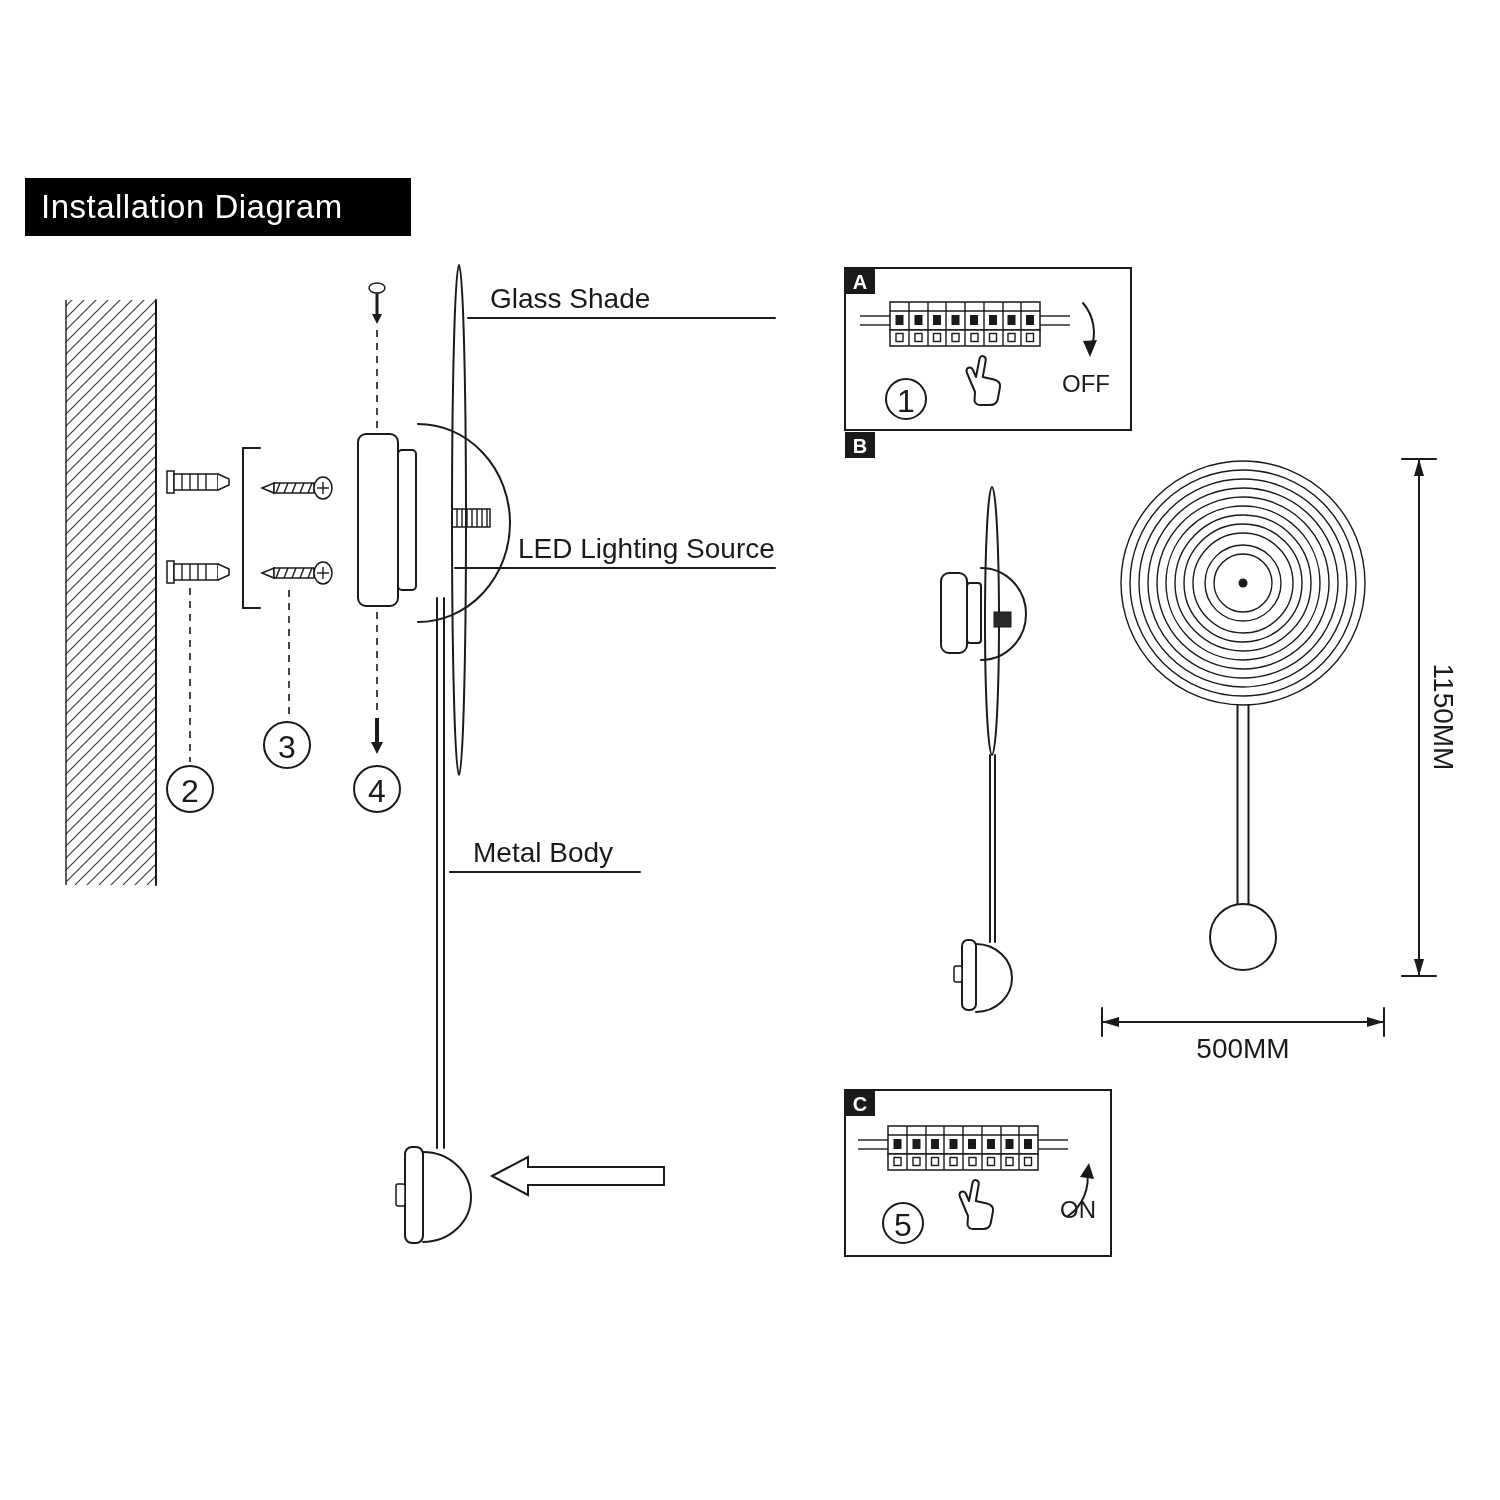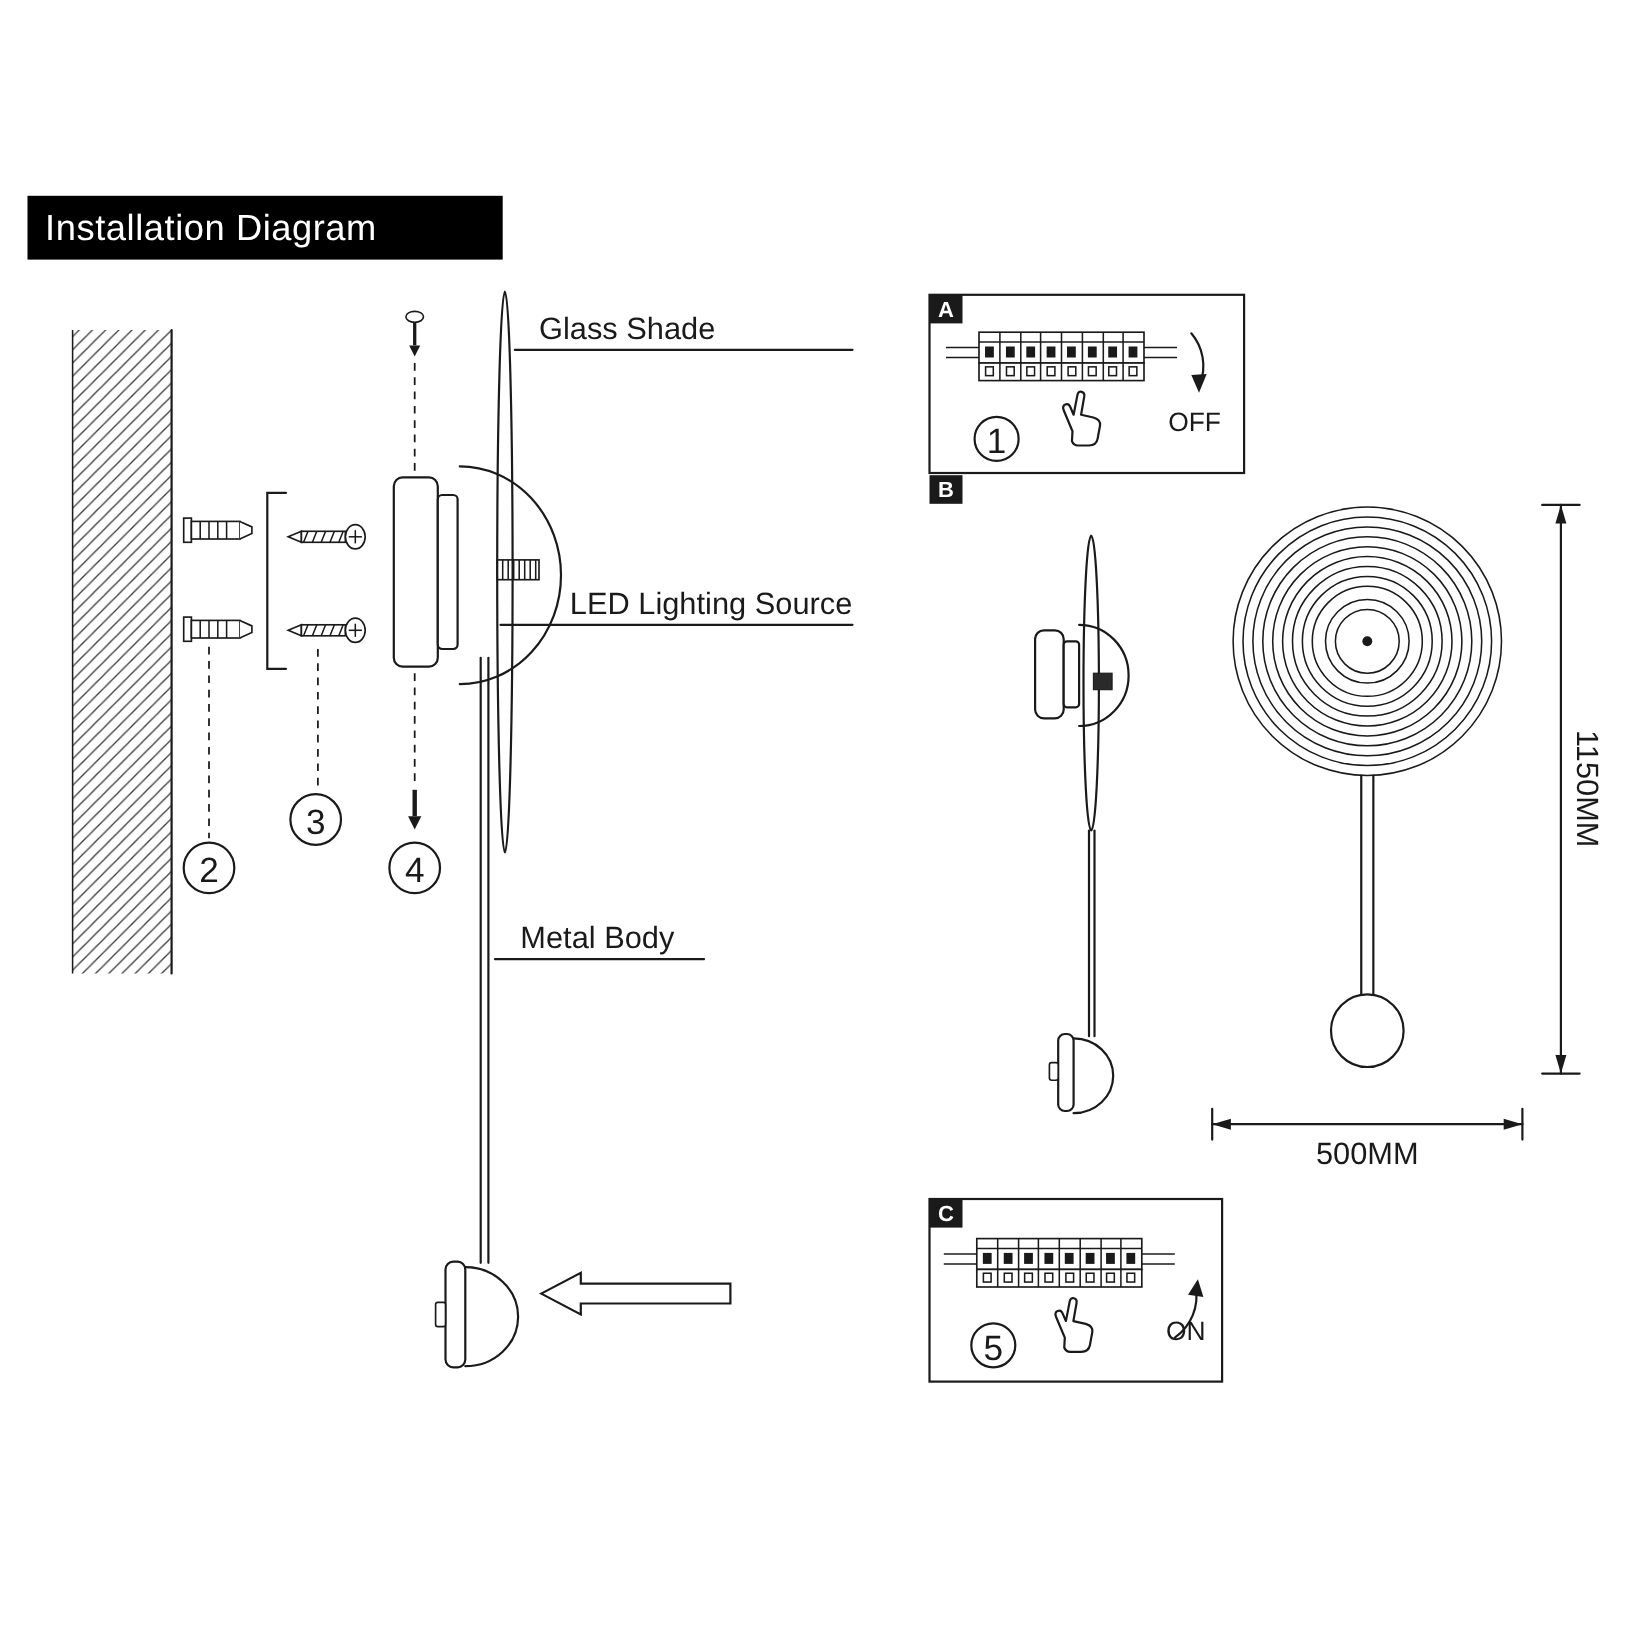--- a/index.html
+++ b/index.html
@@ -1,18 +1,18 @@
 <!DOCTYPE html>
 <html><head>
 <meta charset="utf-8">
 <style>
   html,body{margin:0;padding:0;background:#ffffff;}
   .page{position:relative;width:1500px;height:1500px;background:#ffffff;overflow:hidden;
         font-family:"Liberation Sans",sans-serif;}
-  .title-bar{position:absolute;left:25px;top:178px;width:432px;height:58px;background:#000000;
+  .title-bar{position:absolute;left:25px;top:178px;width:386px;height:58px;background:#000000;
              display:flex;align-items:center;padding-left:16px;box-sizing:border-box;text-align:center;}
   .title-bar span{color:#ffffff;font-size:33px;letter-spacing:.5px;}
   svg{position:absolute;left:0;top:0;}
   .ln{stroke:#1a1a1a;stroke-width:2;fill:none;stroke-linecap:round;}
   .lnf{stroke:#1a1a1a;stroke-width:2;fill:#ffffff;}
   .thin{stroke:#1a1a1a;stroke-width:1.4;fill:none;}
   .thinf{stroke:#1a1a1a;stroke-width:1.5;fill:#ffffff;}
   .dash{stroke:#1a1a1a;stroke-width:1.6;fill:none;stroke-dasharray:7 6;}
   .blk{fill:#1a1a1a;stroke:none;}
   text{fill:#1a1a1a;font-family:"Liberation Sans",sans-serif;}

